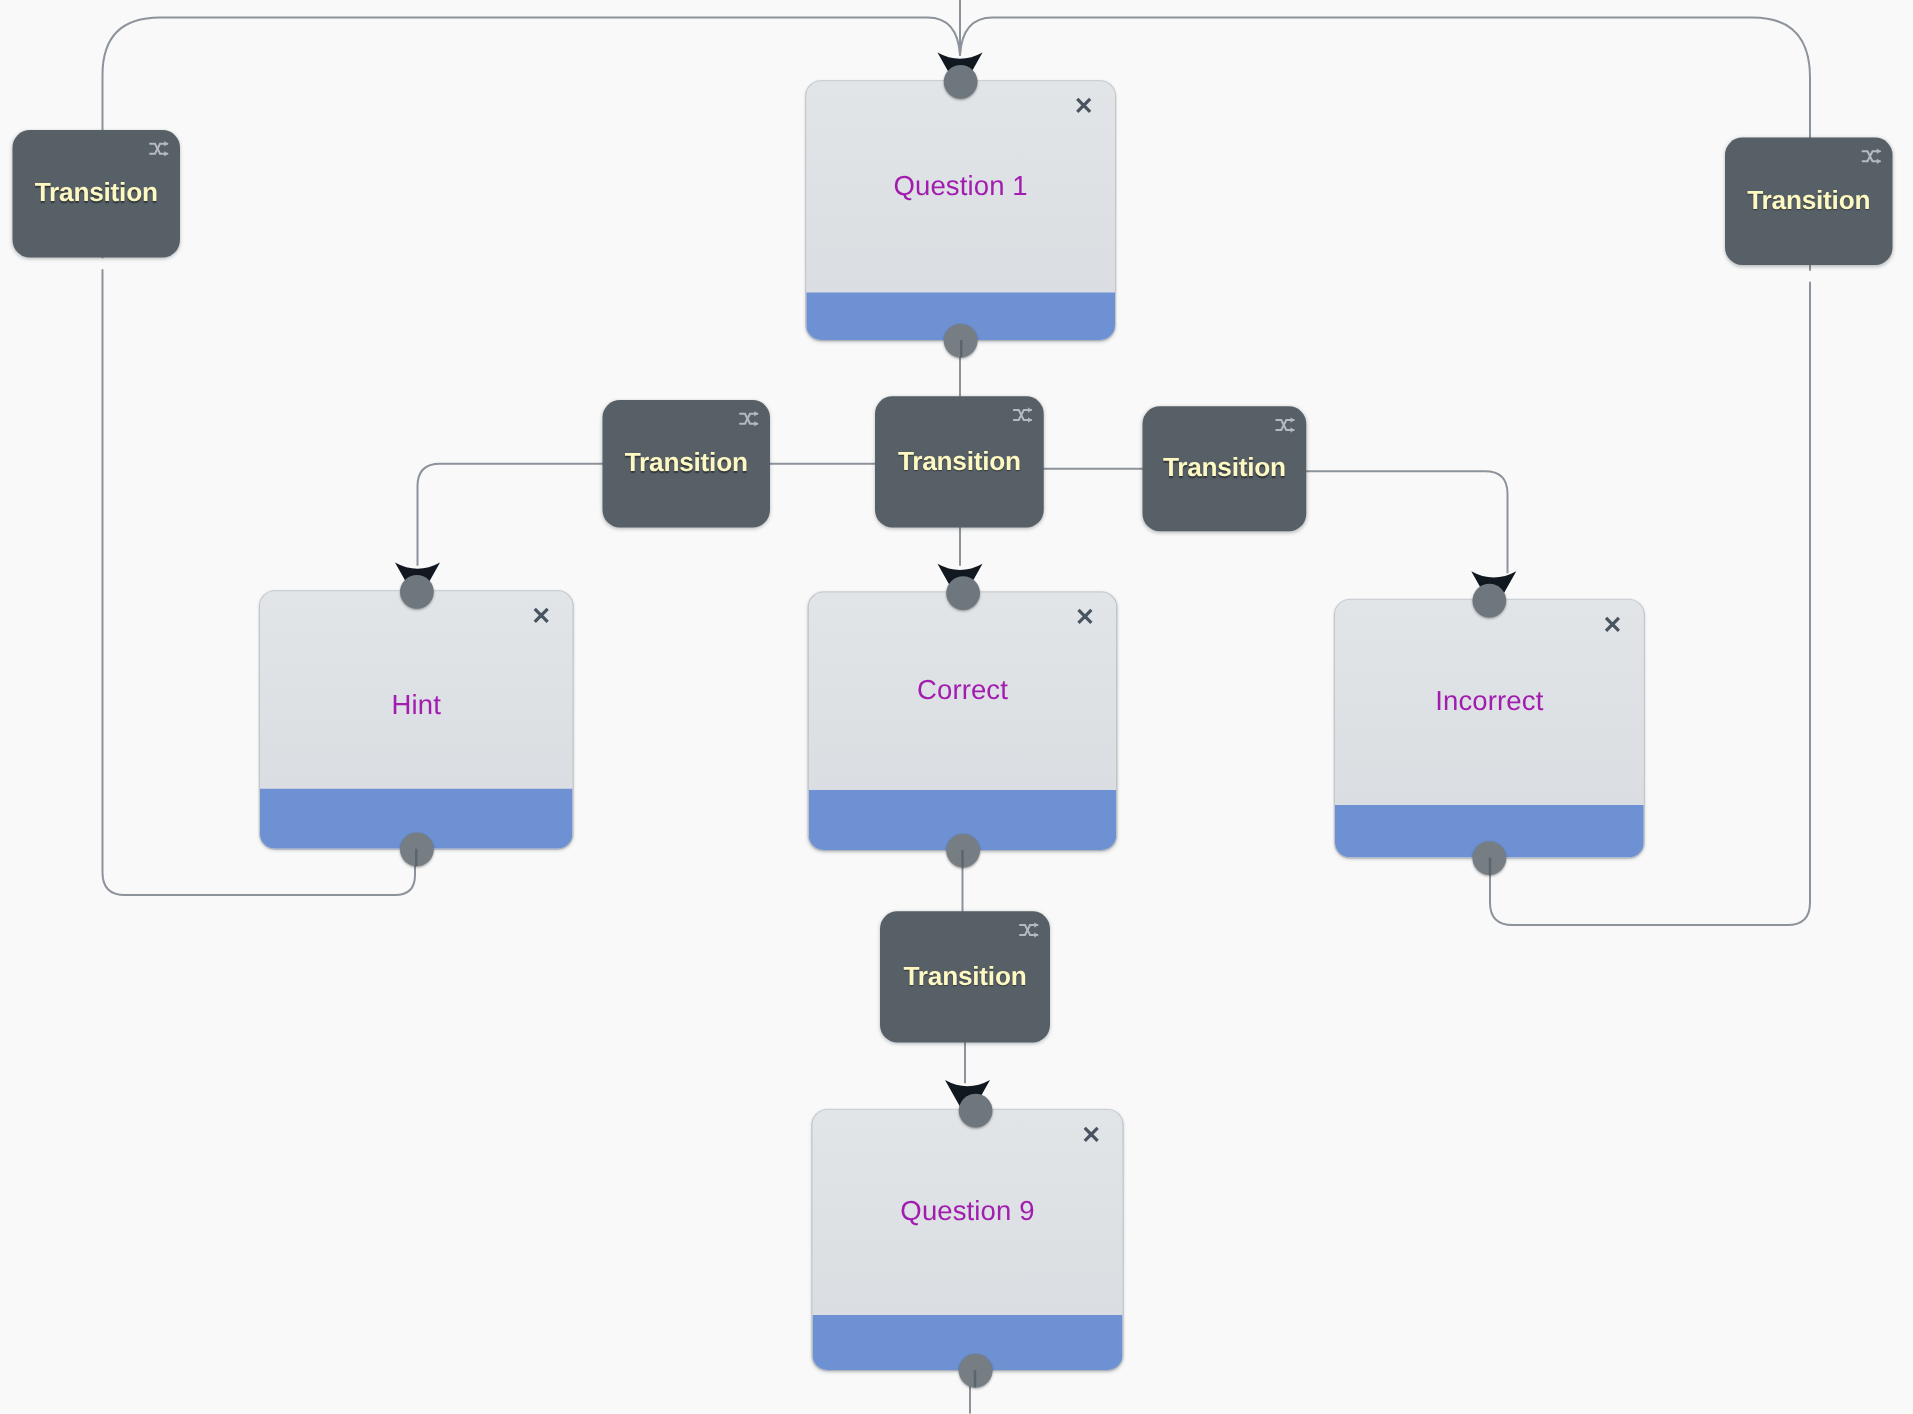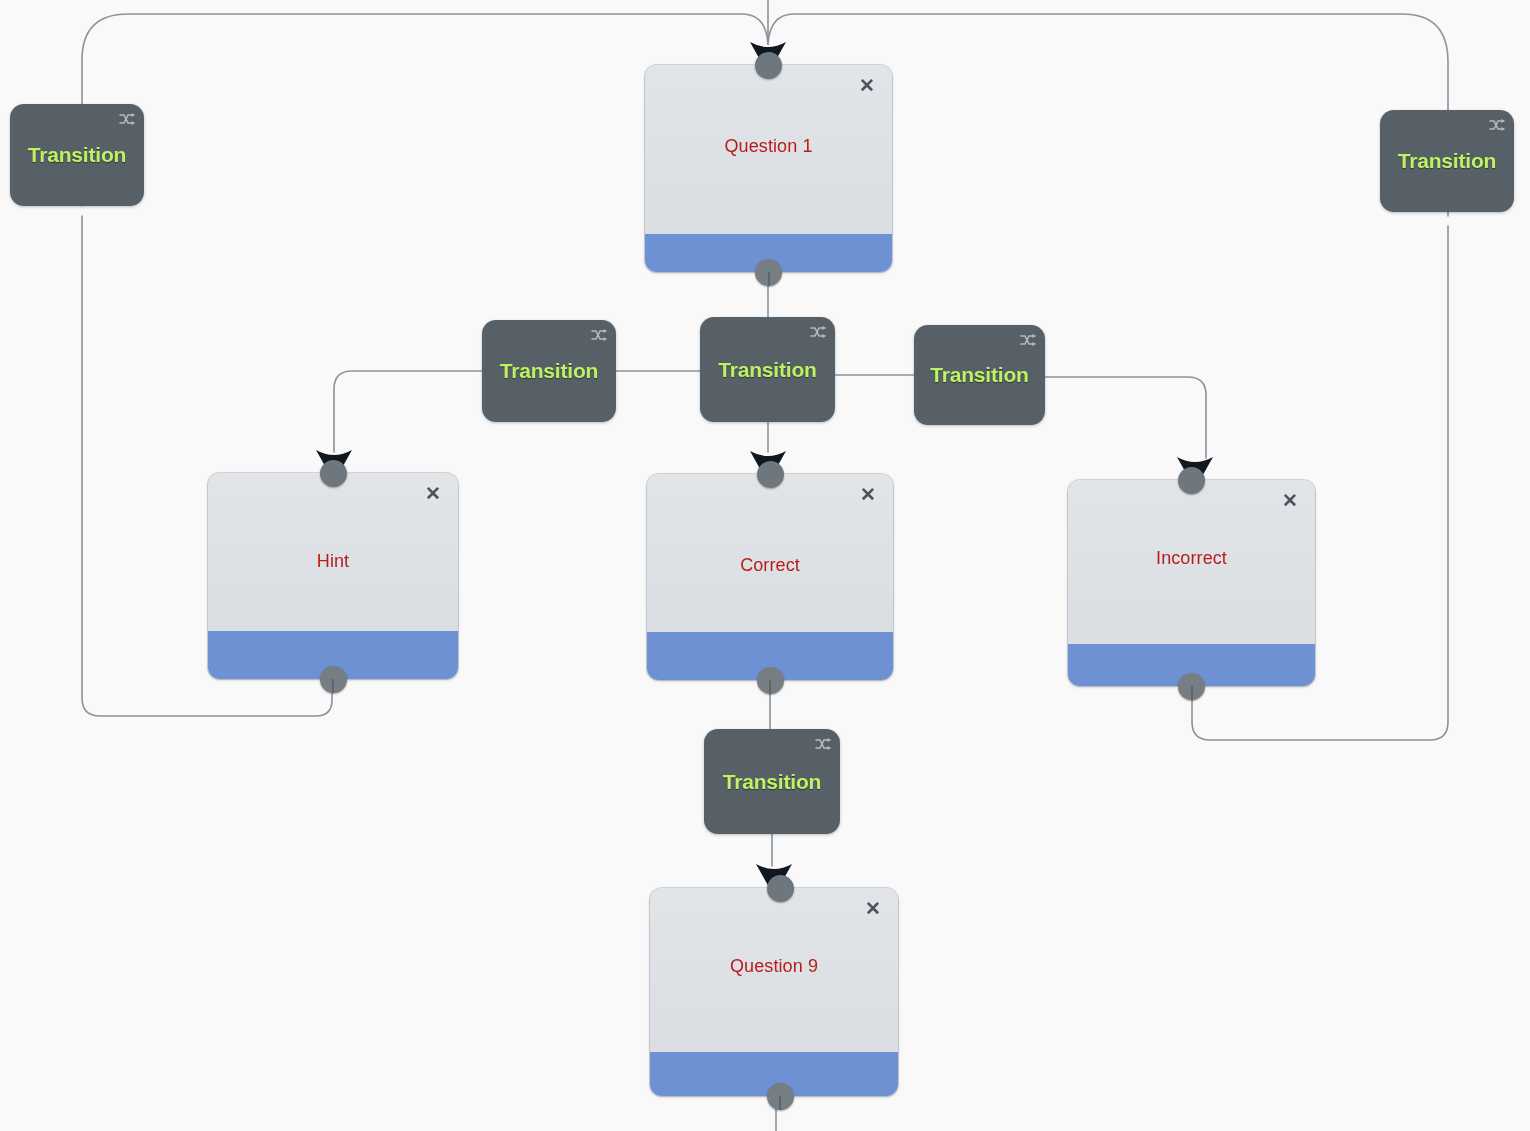--- a/index.html
+++ b/index.html
@@ -49,22 +49,22 @@
   }
   .card-footer {
     position: absolute;
     left: 0; right: 0; bottom: 0;
     background: #6d91d2;
   }
   .card-title {
     position: absolute;
     left: 0; right: 0;
     text-align: center;
-    color: #b91c1c;
-    font-size: 18px;
+    color: #a21caf;
+    font-size: 22px;
     font-weight: 400;
     letter-spacing: .1px;
     user-select: none;
   }
   .card-close {
     position: absolute;
     top: 12px;
     right: 16px;
     width: 18px;
     height: 18px;
@@ -107,21 +107,21 @@
     box-shadow: 0 1px 3px rgba(40,50,60,.3);
     box-sizing: border-box;
     cursor: pointer;
   }
   .trans-label {
     position: absolute;
     left: 0; right: 0;
     top: 50%;
     transform: translateY(-50%);
     text-align: center;
-    color: #bef264;
+    color: #fef9c3;
     font-size: 21px;
     font-weight: 700;
     letter-spacing: -.2px;
     text-shadow: 0 1px 1px rgba(0,0,0,.45);
     white-space: nowrap;
     user-select: none;
   }
   .trans-icon {
     position: absolute;
     top: 7px;
@@ -179,21 +179,21 @@
       </div>
       <div class="card" style="left: 208px; top: 473px; width: 250px; height: 206px;">
         <div class="card-body" style="height: 158px;"></div>
         <div class="card-footer" style="height: 48px; background: rgb(109, 145, 210);"></div>
         <div class="card-title" style="top: 78px;">Hint</div>
         <div class="card-close">✕</div>
       </div>
       <div class="card" style="left: 647px; top: 474px; width: 246px; height: 206px;">
         <div class="card-body" style="height: 158px;"></div>
         <div class="card-footer" style="height: 48px; background: rgb(109, 145, 210);"></div>
-        <div class="card-title" style="top: 65px; margin-top: 16px;">Correct</div>
+        <div class="card-title" style="top: 65px;">Correct</div>
         <div class="card-close">✕</div>
       </div>
       <div class="card" style="left: 1068px; top: 480px; width: 247px; height: 206px;">
         <div class="card-body" style="height: 164px;"></div>
         <div class="card-footer" style="height: 42px; background: rgb(109, 145, 210);"></div>
         <div class="card-title" style="top: 68px;">Incorrect</div>
         <div class="card-close">✕</div>
       </div>
       <div class="card" style="left: 650px; top: 888px; width: 248px; height: 208px;">
         <div class="card-body" style="height: 164px;"></div>

